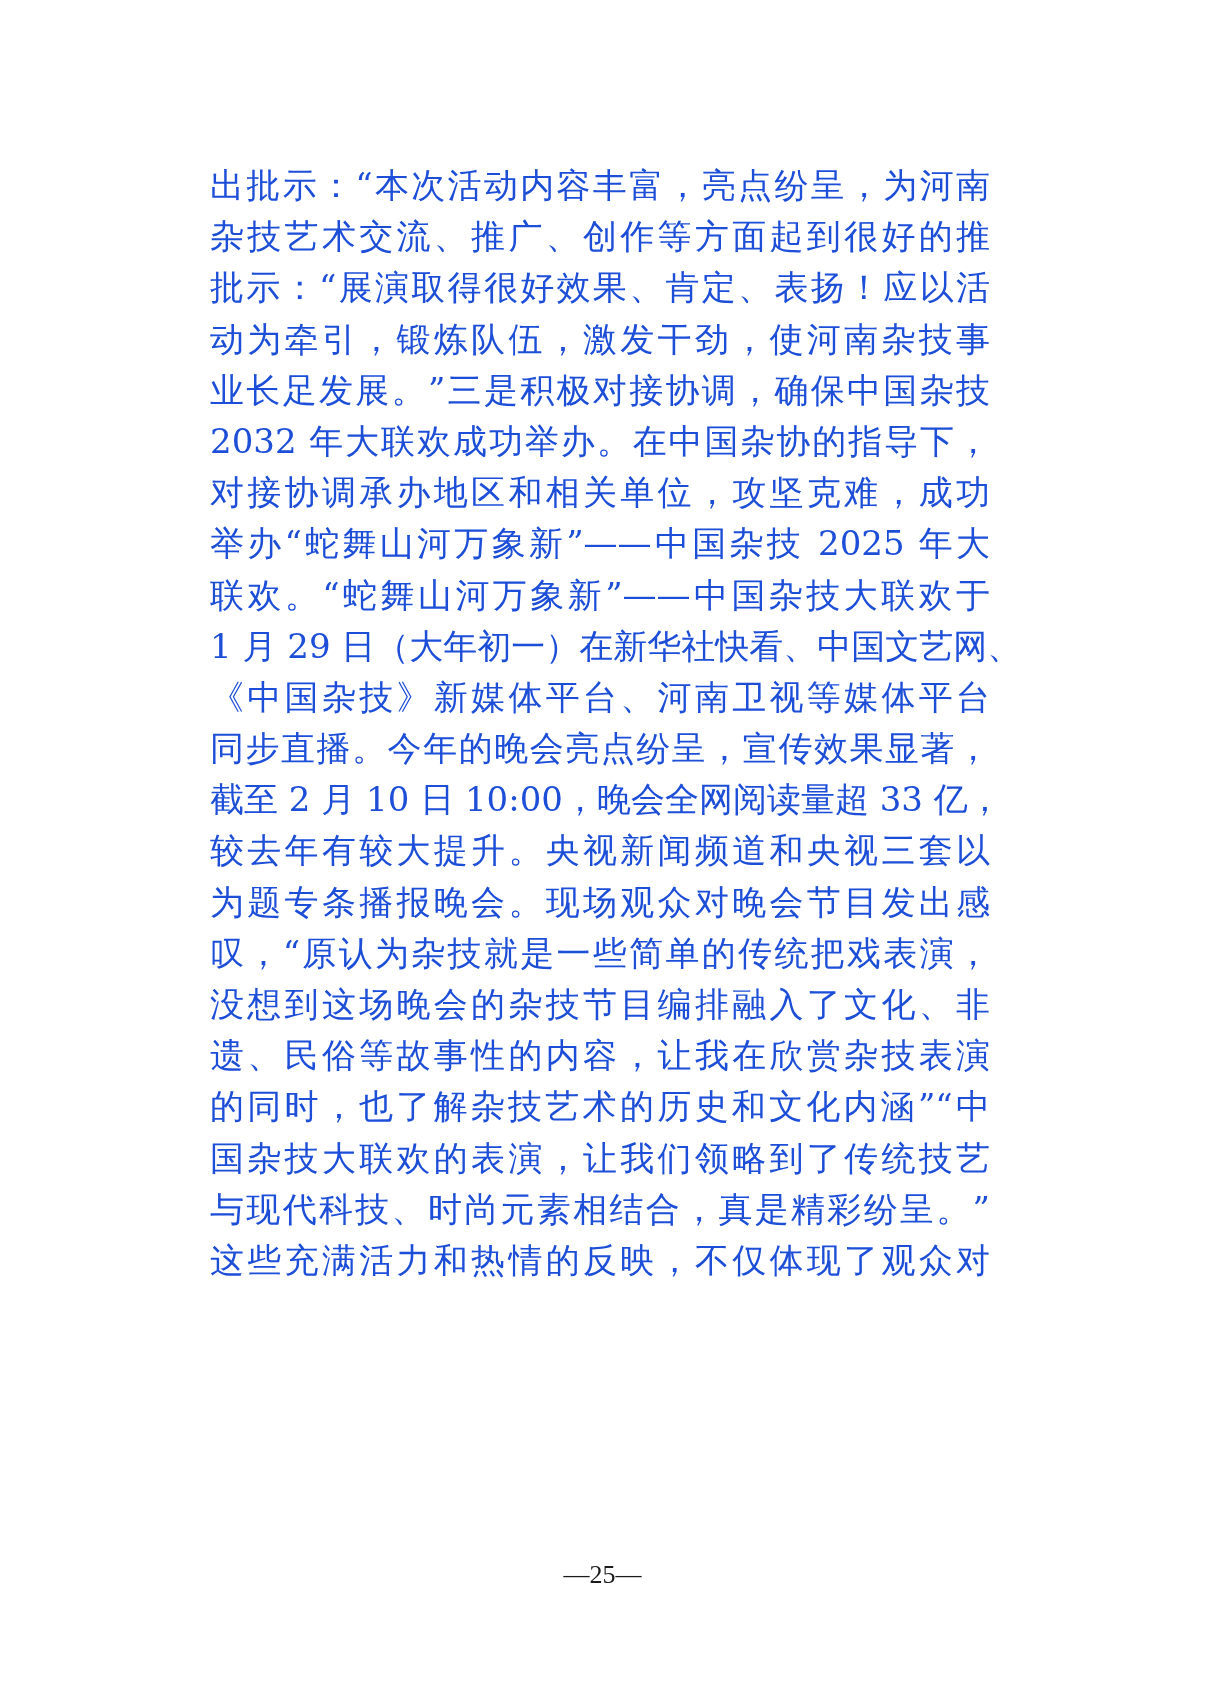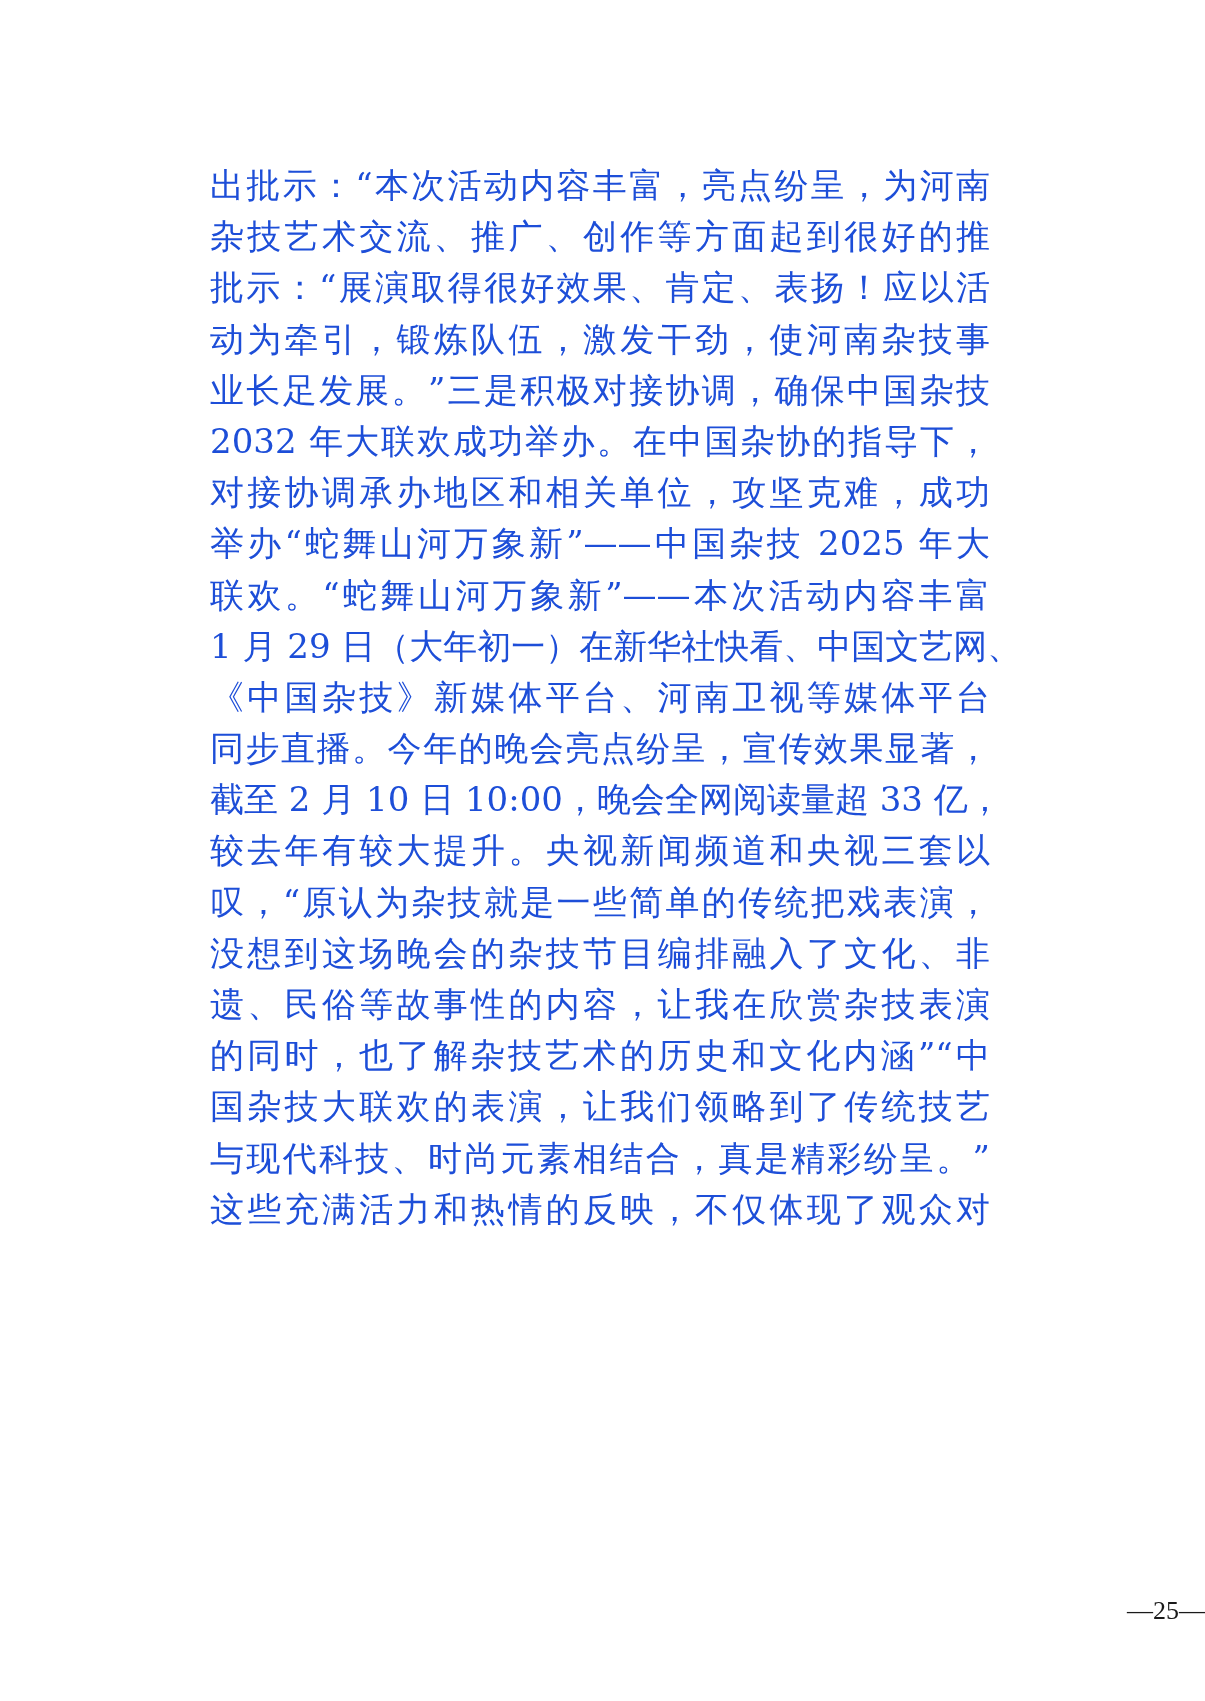--- a/index.html
+++ b/index.html
@@ -23,46 +23,46 @@
     white-space: nowrap;
     text-align: justify;
     text-align-last: justify;
     letter-spacing: 0px;
   }
   .line.last { text-align-last: justify; }
   .page-number {
     position: absolute;
     left: 0; width: 1205px;
     top: 1560px;
-    text-align: right;
+    text-align: center;
     font-family: "Liberation Serif", "DejaVu Serif", serif;
     font-size: 26px;
     color: #1a1a1a;
-    margin-top: 36px;
   }
 </style>
 </head>
 <body>
 
 <div class="page">
   <div class="body-text">
     <div class="line">出批示：“本次活动内容丰富，亮点纷呈，为河南</div>
     <div class="line">杂技艺术交流、推广、创作等方面起到很好的推</div>
     <div class="line">批示：“展演取得很好效果、肯定、表扬！应以活</div>
     <div class="line">动为牵引，锻炼队伍，激发干劲，使河南杂技事</div>
     <div class="line">业长足发展。”三是积极对接协调，确保中国杂技</div>
     <div class="line">2032 年大联欢成功举办。在中国杂协的指导下，</div>
     <div class="line">对接协调承办地区和相关单位，攻坚克难，成功</div>
     <div class="line">举办“蛇舞山河万象新”——中国杂技 2025 年大</div>
-    <div class="line">联欢。“蛇舞山河万象新”——本次活动内容丰富</div>
+    <div class="line">联欢。“蛇舞山河万象新”——中国杂技大联欢于</div>
     <div class="line">1 月 29 日（大年初一）在新华社快看、中国文艺网、</div>
     <div class="line">《中国杂技》新媒体平台、河南卫视等媒体平台</div>
     <div class="line">同步直播。今年的晚会亮点纷呈，宣传效果显著，</div>
     <div class="line">截至 2 月 10 日 10:00，晚会全网阅读量超 33 亿，</div>
     <div class="line">较去年有较大提升。央视新闻频道和央视三套以</div>
+    <div class="line">为题专条播报晚会。现场观众对晚会节目发出感</div>
     <div class="line">叹，“原认为杂技就是一些简单的传统把戏表演，</div>
     <div class="line">没想到这场晚会的杂技节目编排融入了文化、非</div>
     <div class="line">遗、民俗等故事性的内容，让我在欣赏杂技表演</div>
     <div class="line">的同时，也了解杂技艺术的历史和文化内涵”“中</div>
     <div class="line">国杂技大联欢的表演，让我们领略到了传统技艺</div>
     <div class="line">与现代科技、时尚元素相结合，真是精彩纷呈。”</div>
     <div class="line last">这些充满活力和热情的反映，不仅体现了观众对</div>
   </div>
   <div class="page-number">—25—</div>
 </div>

